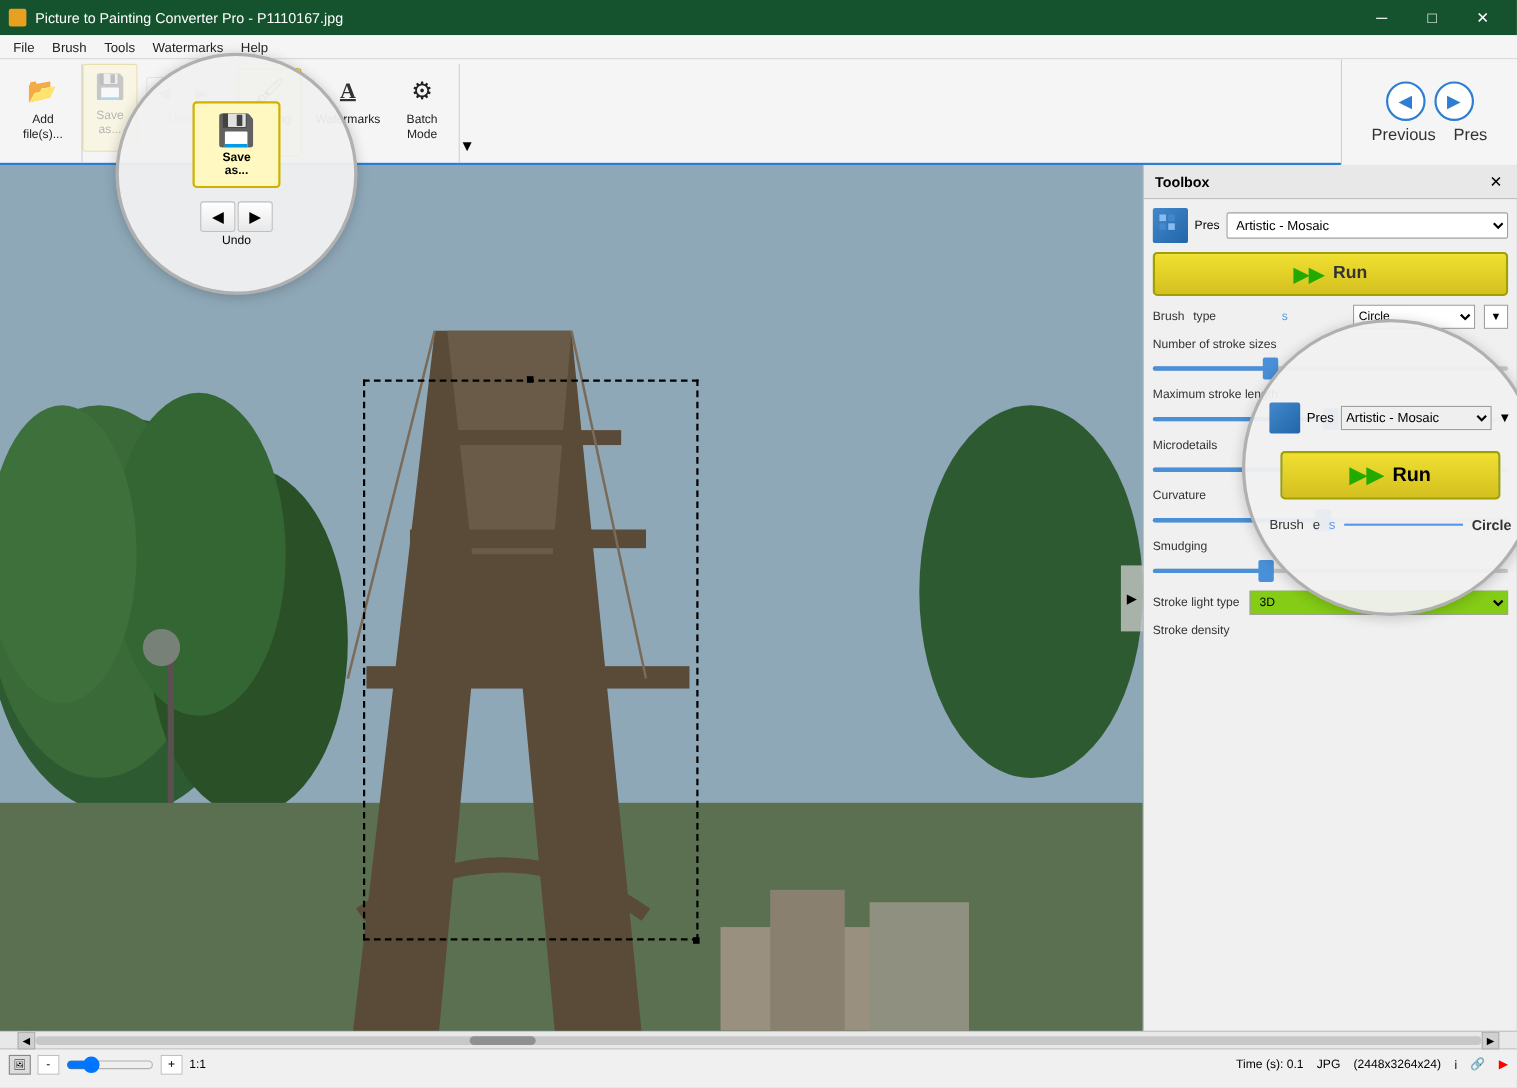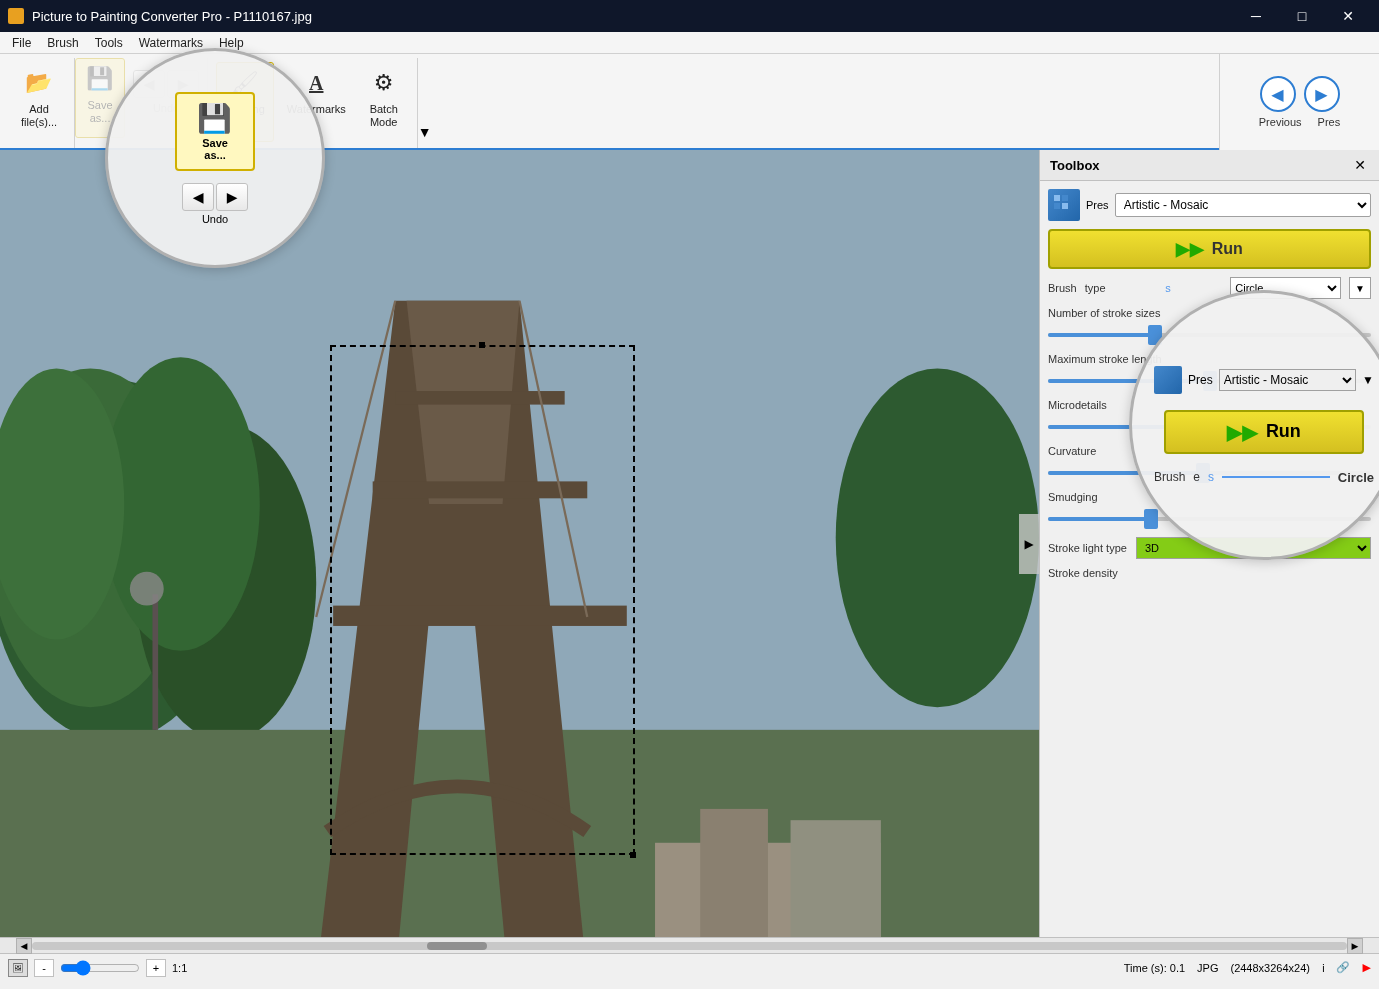--- a/index.html
+++ b/index.html
@@ -1,20 +1,20 @@
 <!DOCTYPE html>
 <html><head>
   <meta charset="utf-8">
   <style>
     * { box-sizing: border-box; margin: 0; padding: 0; }
     body { font-family: 'Segoe UI', Arial, sans-serif; font-size: 12px; background: #f0f0f0; overflow: hidden; width: 1379px; height: 989px; }
 
     
     .title-bar {
-      background: #0f172a;
+      background: #14532d;
       color: white;
       height: 32px;
       display: flex;
       align-items: center;
       padding: 0 8px;
       justify-content: space-between;
     }
     .title-bar-left { display: flex; align-items: center; gap: 8px; font-size: 13px; }
     .title-bar-icon { width: 16px; height: 16px; background: #e8a020; border-radius: 2px; display: inline-block; }
     .title-bar-controls { display: flex; gap: 0; }
@@ -105,21 +105,21 @@
     .nav-circle-btn {
       width: 36px; height: 36px;
       border-radius: 50%;
       border: 2px solid #2d7dd2;
       background: white;
       cursor: pointer;
       display: flex; align-items: center; justify-content: center;
       color: #2d7dd2;
       font-size: 16px;
     }
-    .nav-labels { display: flex; gap: 16px; font-size: 11px; color: #333; }
+    .nav-labels { display: flex; gap: 16px; font-size: 15px; color: #333; }
 
     
     .main-content {
       display: flex;
       height: calc(989px - 32px - 22px - 96px - 24px - 28px);
       background: #808080;
     }
 
     
     .canvas-area {

